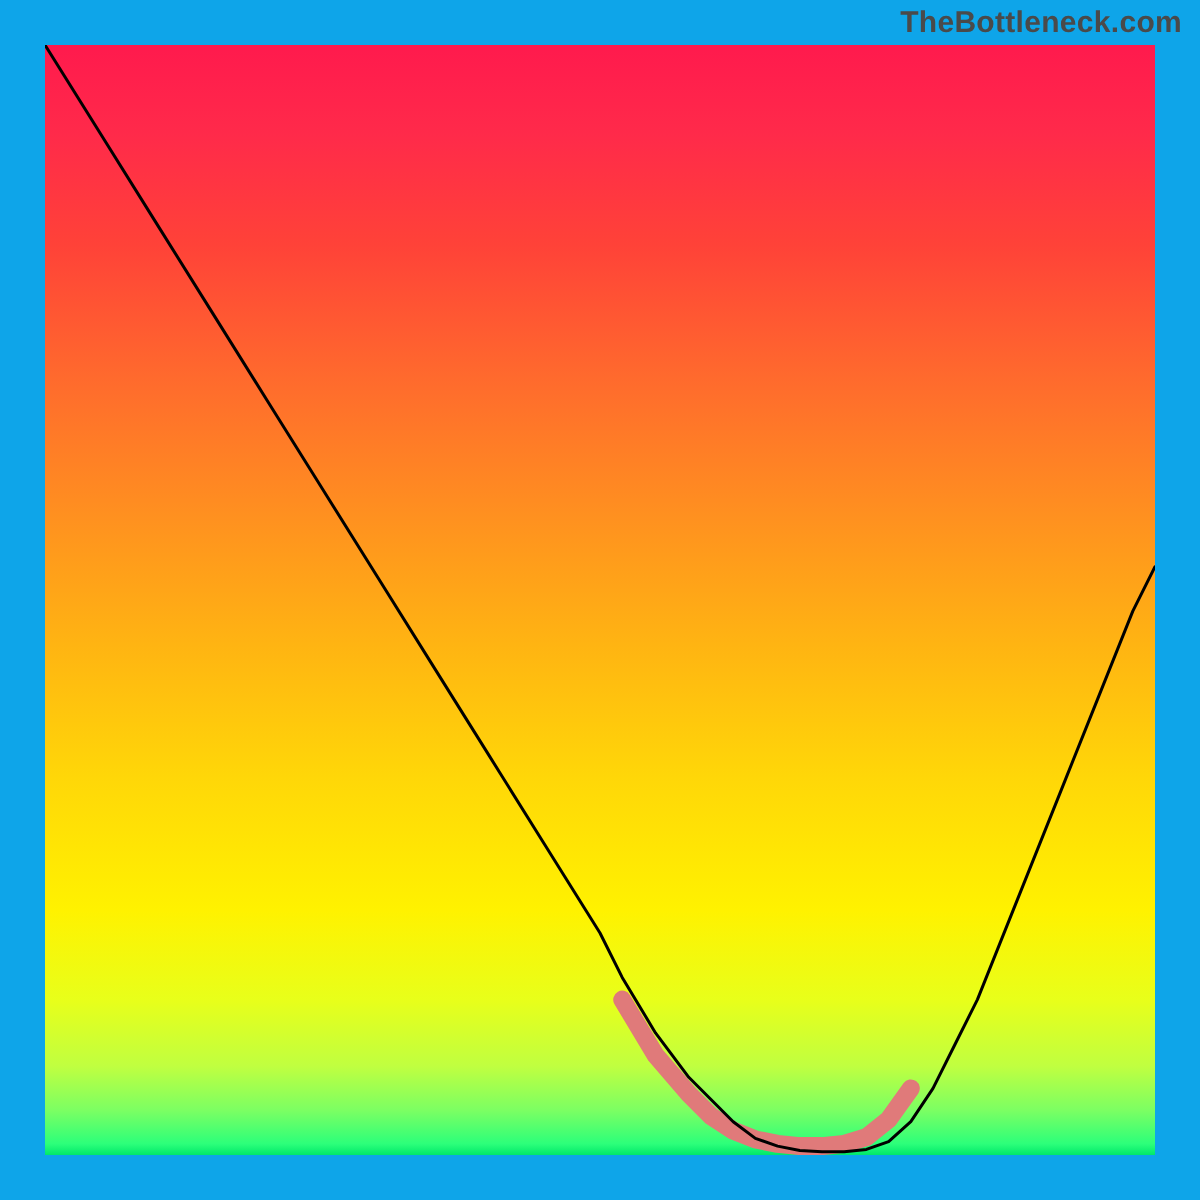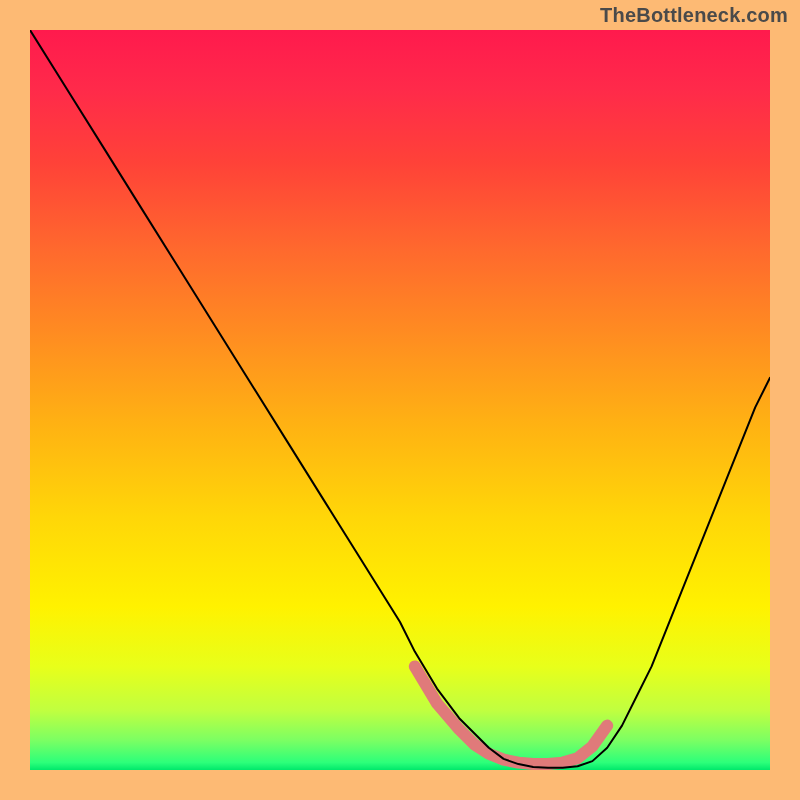--- a/index.html
+++ b/index.html
@@ -8,21 +8,21 @@
     width: 800px;
     height: 800px;
     background: #000;
     overflow: hidden;
     font-family: Arial, Helvetica, sans-serif;
   }
   .frame {
     position: relative;
     width: 800px;
     height: 800px;
-    background: #fdba74;
+    background: #0ea5e9;
   }
   .watermark {
     position: absolute;
     top: 4px;
     right: 12px;
     color: #4a4a4a;
     font-size: 20px;
     font-weight: 600;
     letter-spacing: 0.2px;
     z-index: 3;

